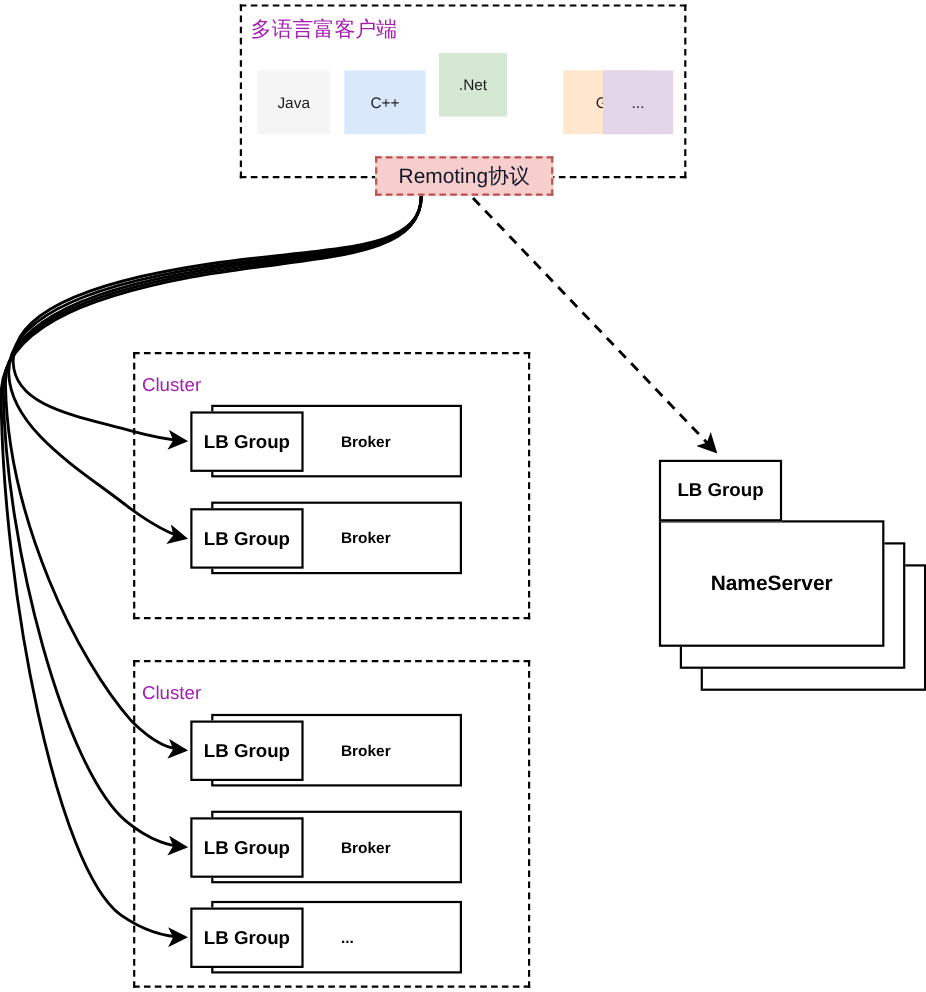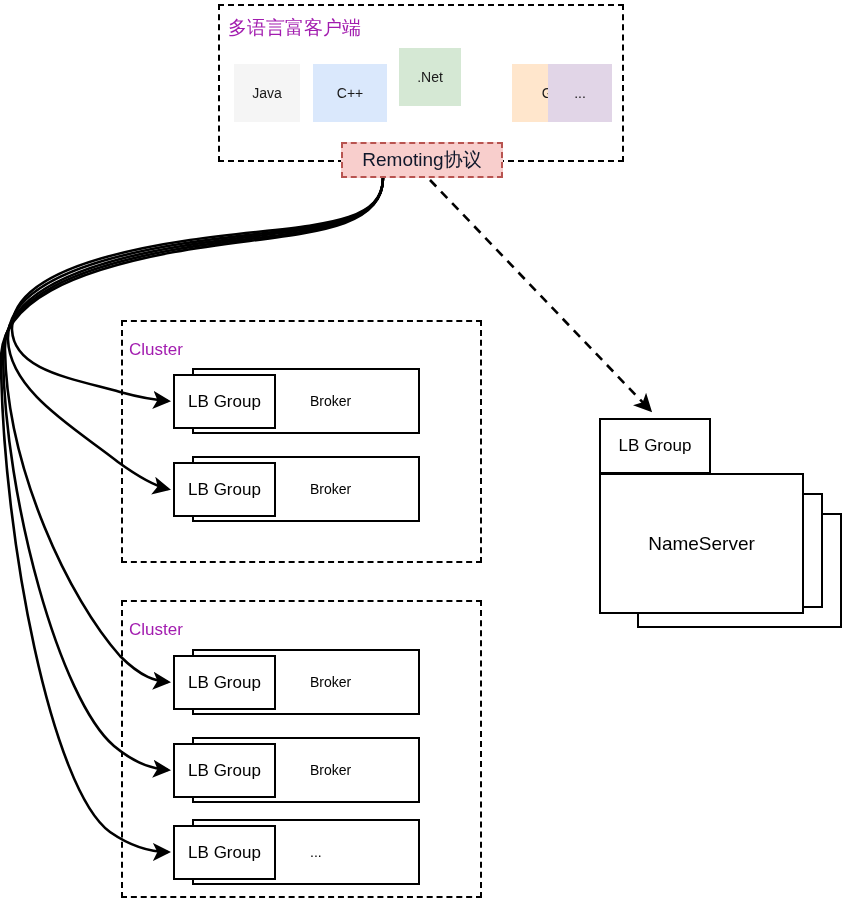--- a/index.html
+++ b/index.html
@@ -70,20 +70,21 @@
   }
 
   
   .node {
     position: absolute;
     background: #ffffff;
     border: 2.4px solid #000000;
     box-sizing: border-box;
     display: flex;
     align-items: center;
+    font-weight: bold;
   }
   .node-label {
     font-size: 14px;
     color: #000000;
     white-space: nowrap;
   }
   .broker {
     justify-content: flex-start;
   }
   .broker .node-label {
@@ -218,21 +219,21 @@
     <span class="node-label">...</span>
   </div>
   <div class="node lbgroup z-front" style="left:173px; top:825px; width:103px; height:55px;">
     <span class="node-label">LB Group</span>
   </div>
 
   <div class="node z-back" style="left:637px; top:513px; width:205px; height:115px;"></div>
 
   <div class="node z-mid" style="left:618px; top:493px; width:205px; height:115px;"></div>
 
-  <div class="node nameserver z-front" style="left:599px; top:473px; width:205px; height:141px; justify-content:center;">
+  <div class="node nameserver z-front" style="left:599px; top:473px; width:205px; height:115px; justify-content:center;">
     <span class="node-label">NameServer</span>
   </div>
 
   <div class="node lbgroup" style="left:599px; top:418px; width:112px; height:56px; z-index:4;">
     <span class="node-label">LB Group</span>
   </div>
 
 </div>
 
 </body></html>

